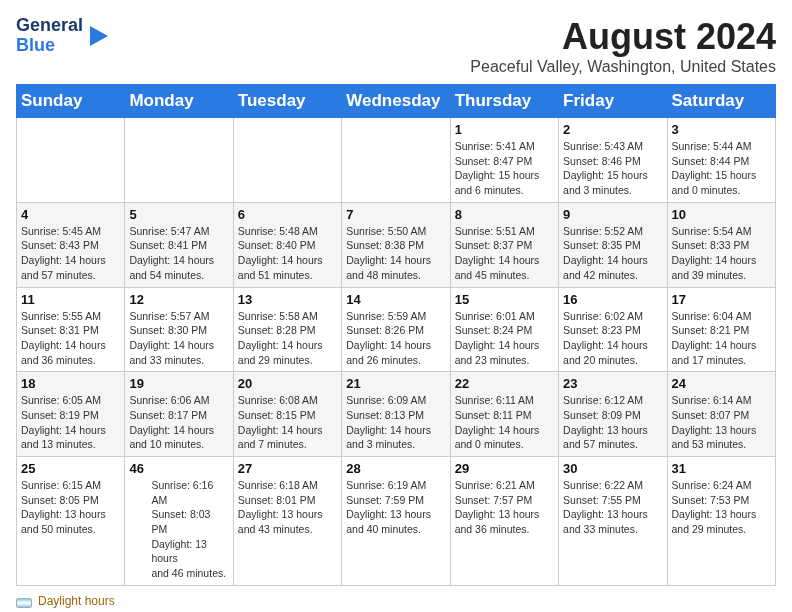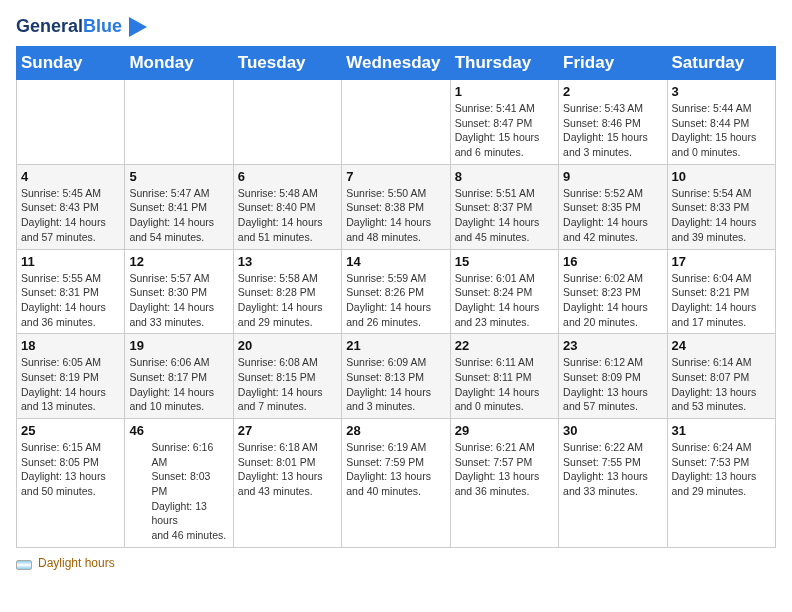--- a/index.html
+++ b/index.html
@@ -88,27 +88,31 @@
       background: linear-gradient(to bottom, #87ceeb 0%, #fff 50%, #87ceeb 100%);
       border: 1px solid #aaa;
       border-radius: 2px;
     }
   </style>
 </head>
 <body>
 
 <div class="header">
   <div class="logo">
-    <div style="display:flex;line-height:1.1;align-items:flex-end">
+    <div style="display:flex;flex-direction:column;line-height:1.1;align-items:flex-start">
       <span class="logo-text">General</span>
       <span class="logo-text logo-blue">Blue</span>
     </div>
     <svg width="18" height="22" viewBox="0 0 18 22" style="margin-left:3px">
       <polygon points="0,1 18,11 0,21" fill="#2a7ae2"></polygon>
     </svg>
+  </div>
+  <div class="title-block">
+    <div class="month-title">August 2024</div>
+    <div class="location">Peaceful Valley, Washington, United States</div>
   </div>
 </div>
 
 <table class="calendar">
   <thead>
     <tr>
     <th>Sunday</th>
         <th>Monday</th>
         <th>Tuesday</th>
         <th>Wednesday</th>

